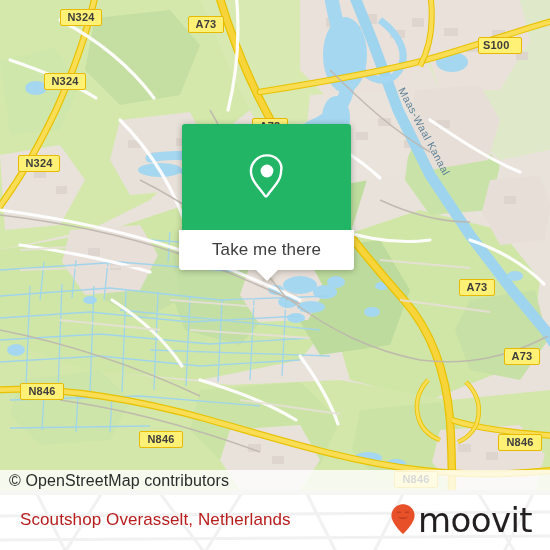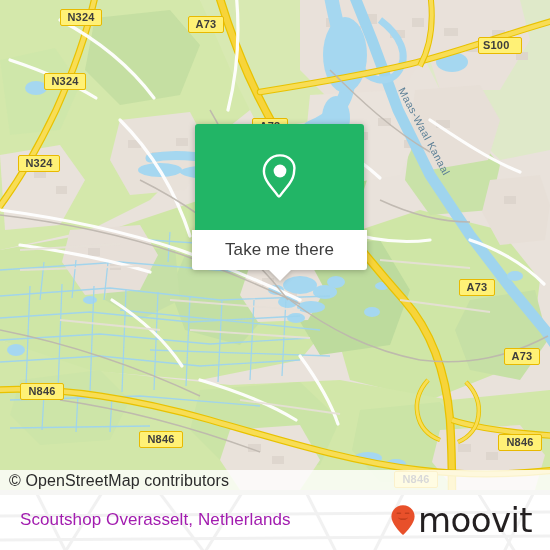--- a/index.html
+++ b/index.html
@@ -48,21 +48,21 @@
   .attribution-text {
     font-size: 16px;
     color: #2b2b2b;
     letter-spacing: 0.1px;
     white-space: nowrap;
   }
 
   
   .popup {
     position: absolute;
-    left: 192px;
+    left: 179px;
     top: 124px;
     width: 175px;
     filter: drop-shadow(0 1px 3px rgba(0,0,0,0.28));
   }
   .popup-head {
     height: 106px;
     border-radius: 3px 3px 0 0;
     display: flex;
     align-items: center;
     justify-content: center;
@@ -121,27 +121,26 @@
     width: 100%;
     height: 100%;
     display: flex;
     align-items: center;
     justify-content: space-between;
     box-sizing: border-box;
     padding: 0 18px 0 20px;
   }
   .place-title {
     font-size: 17px;
-    color: #a21caf;
+    color: #b91c1c;
     letter-spacing: 0.1px;
     white-space: nowrap;
   }
   .brand {
     display: flex;
-    align-items: center;
     gap: 2px;
   }
   .brand-pin { width: 26px; height: 32px; display:block; }
   .brand-word {
     font-size: 34px;
     color: #231f20;
     font-weight: 400;
     letter-spacing: -0.6px;
     line-height: 1;
     font-family: "DejaVu Sans", sans-serif;

